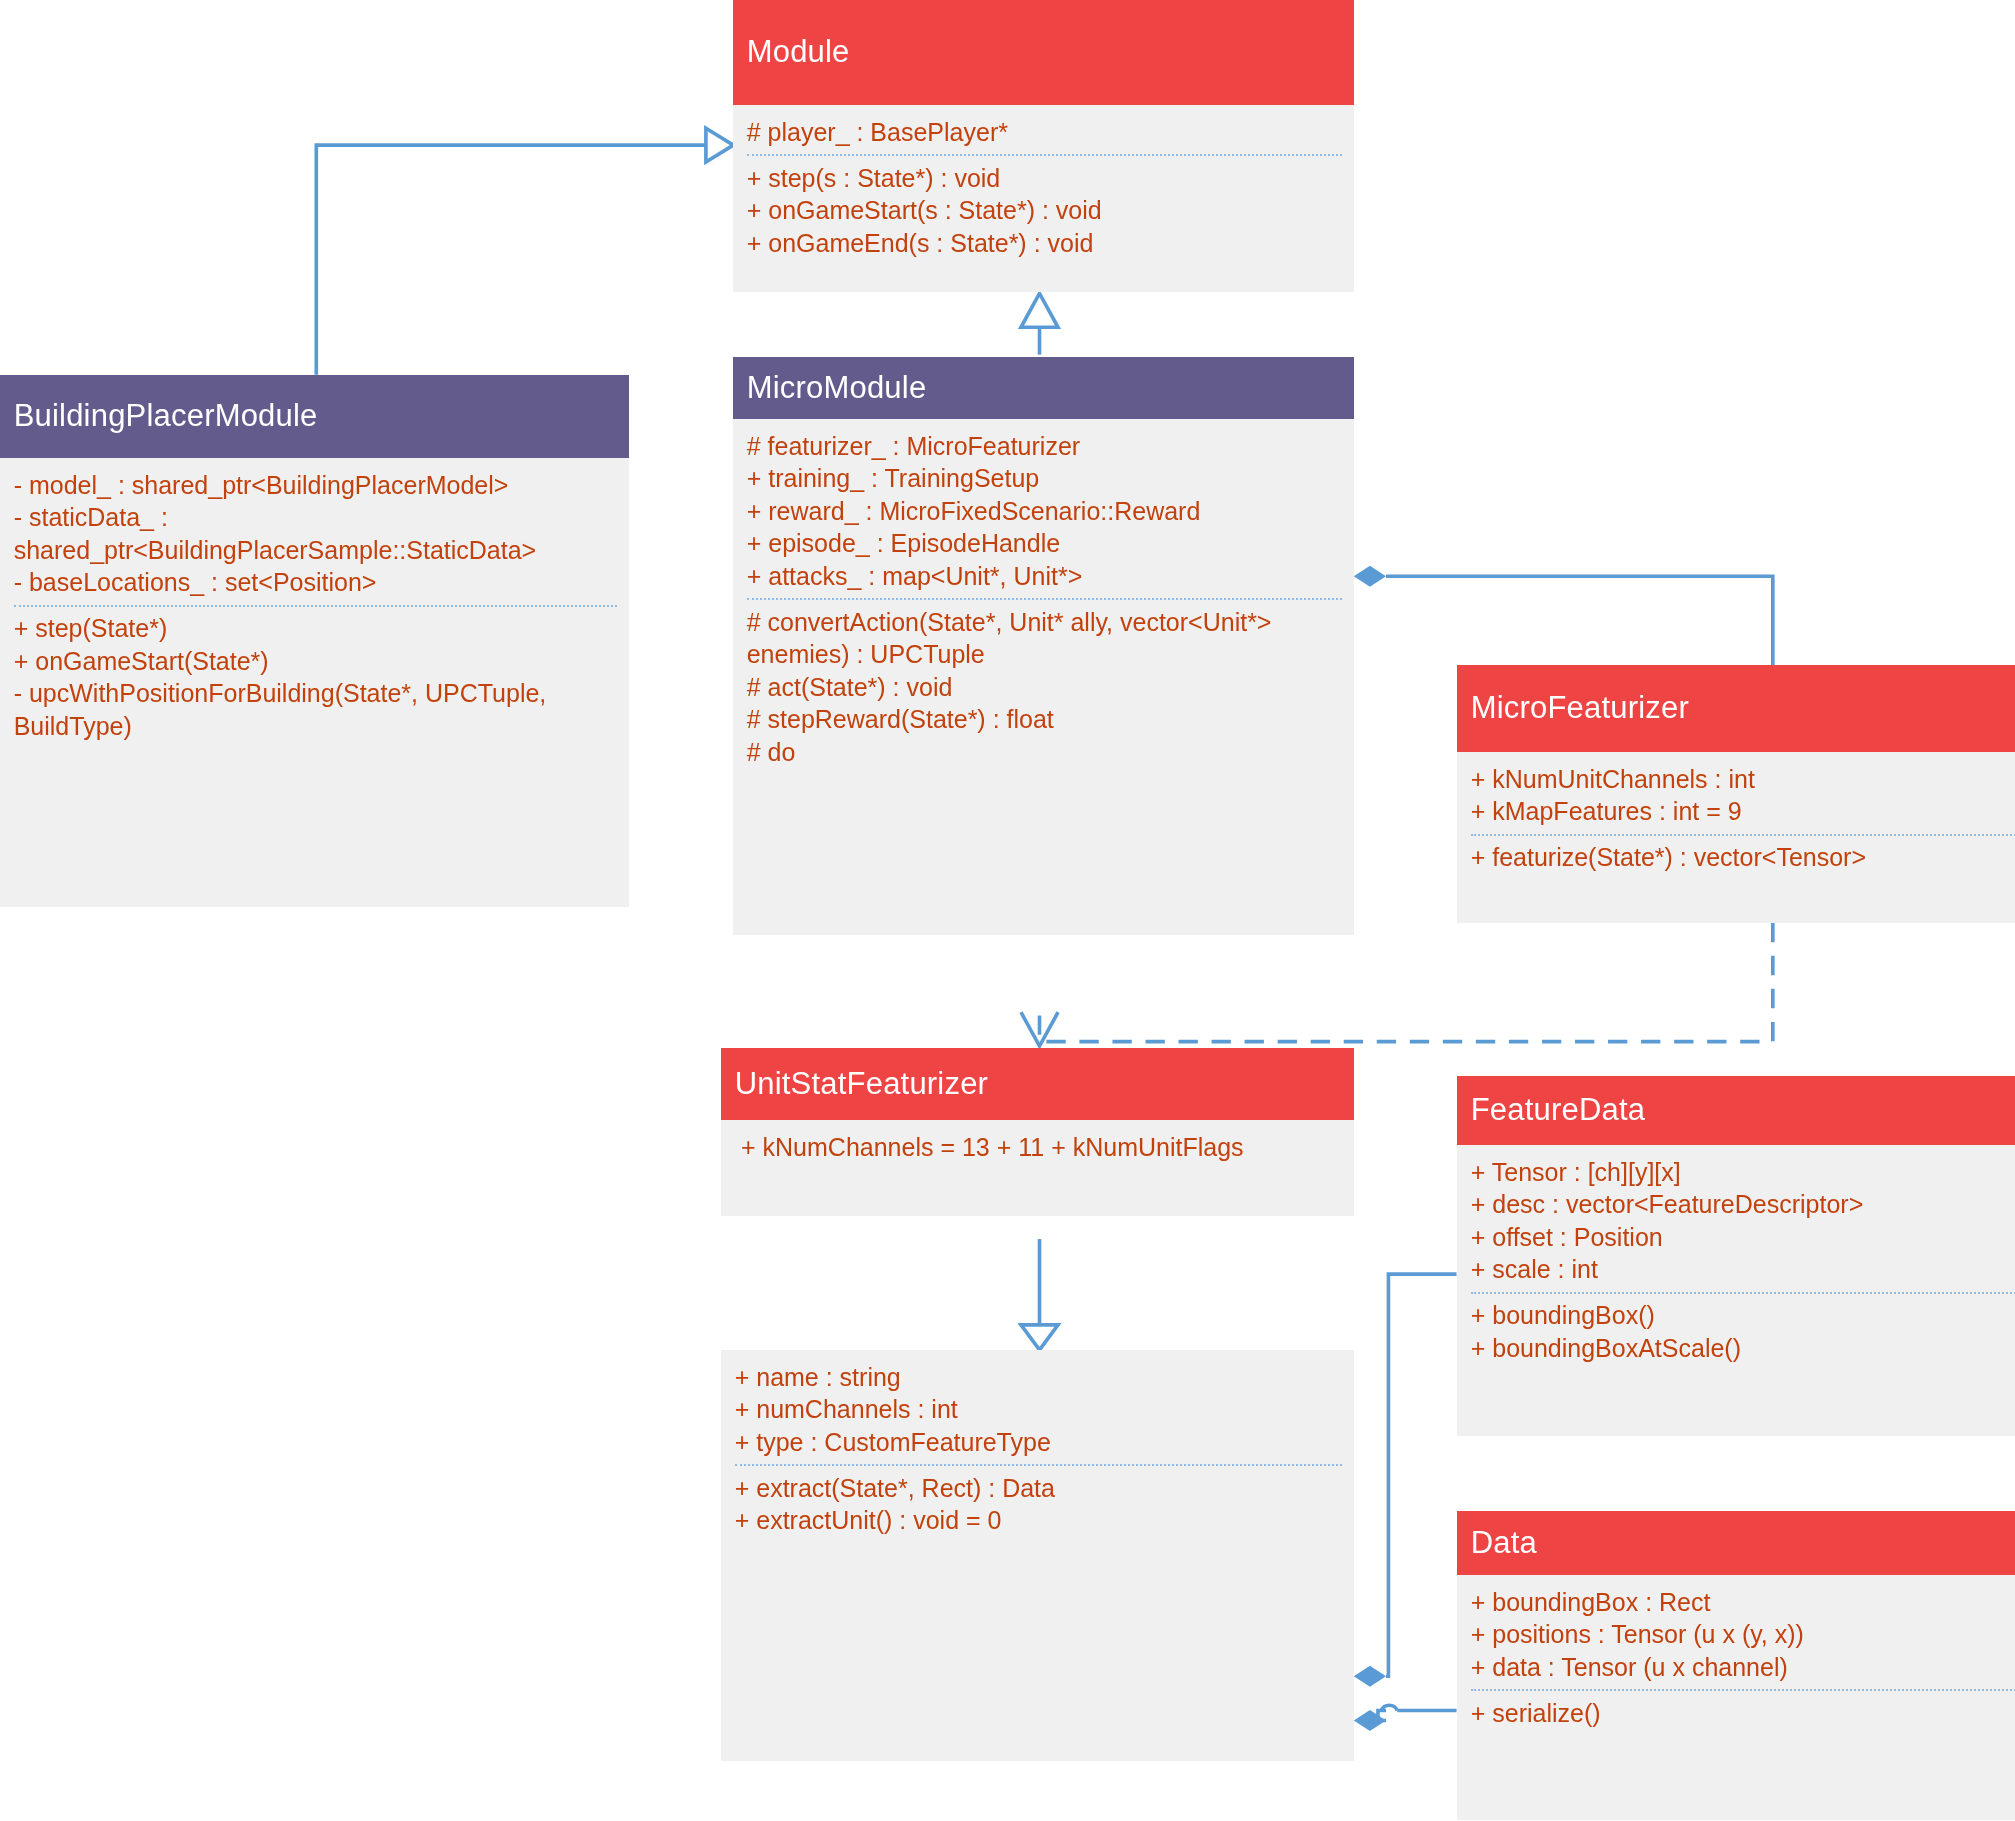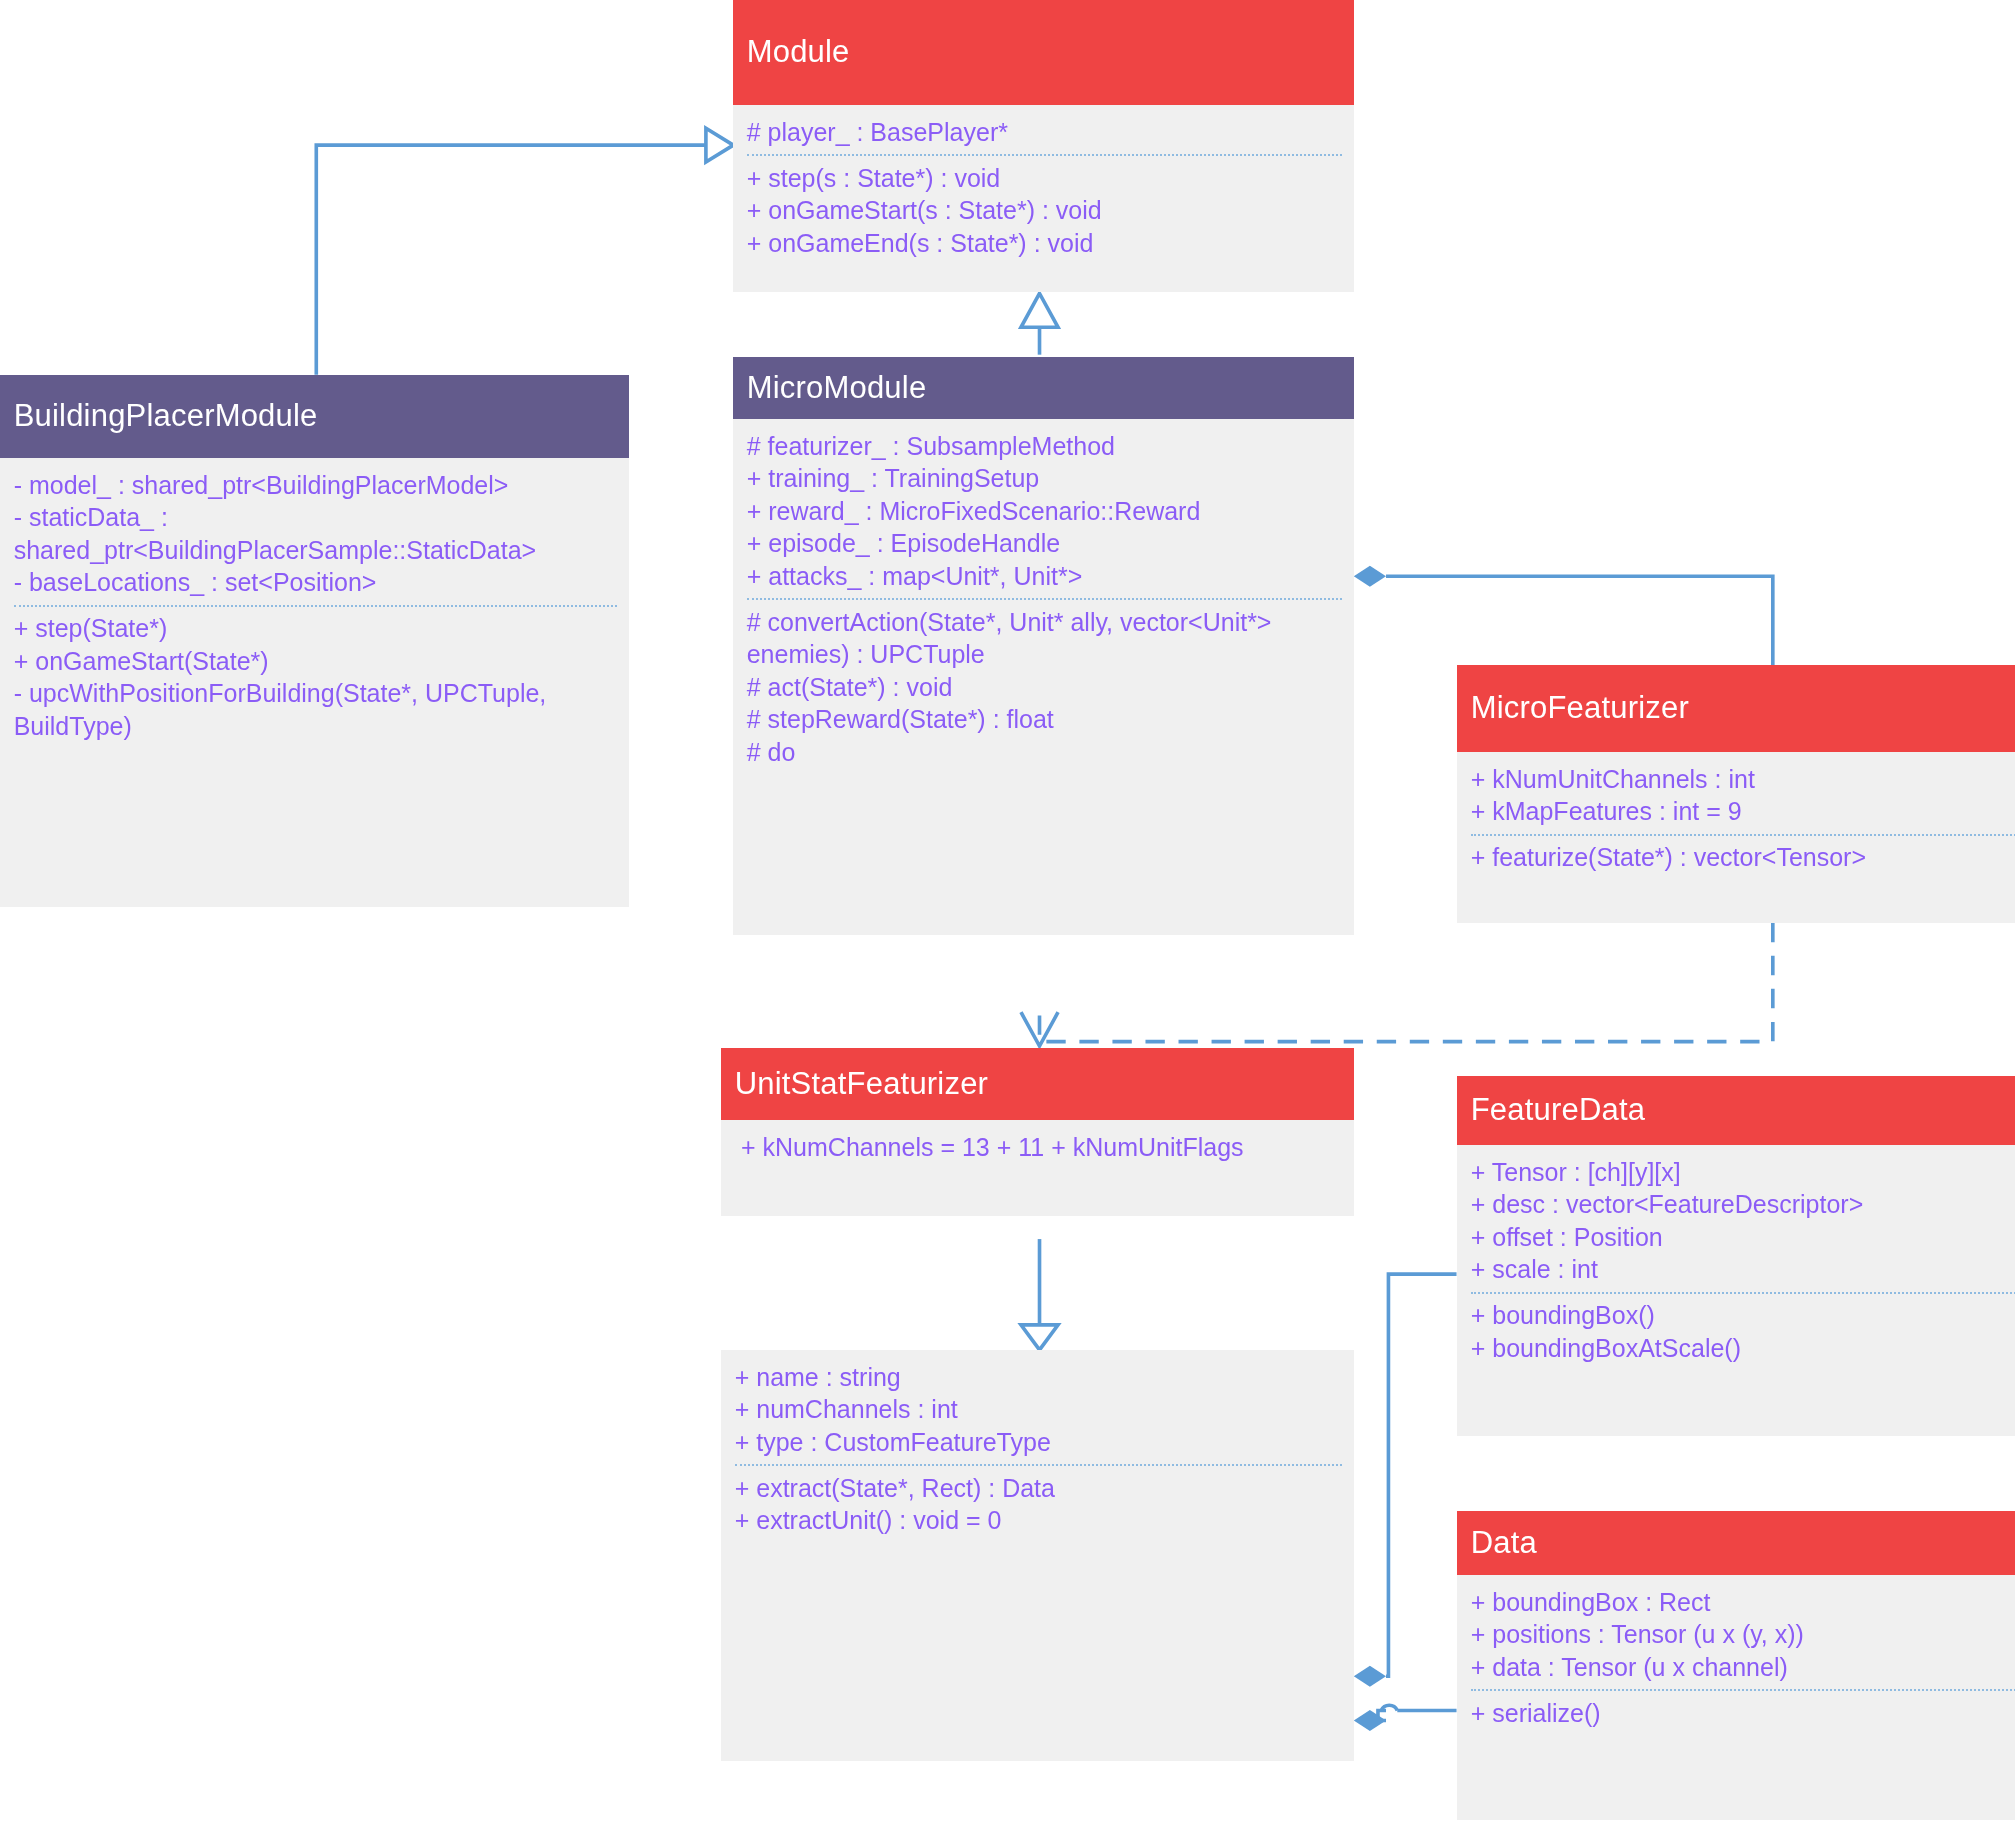--- a/index.html
+++ b/index.html
@@ -18,21 +18,21 @@
     letter-spacing:0.2px;
     display:flex;align-items:center;
     padding:0 13.7px;
     box-sizing:border-box;
     width:100%;
   }
   .uml-header.blue{background:#ef4444;}
   .uml-header.purple{background:#635B8C;}
   .uml-body{
     background:#F0F0F0;
-    color:#8b5cf6;
+    color:#c2410c;
     font-size:25px;
     line-height:1.30;
     padding:10.5px 12px 12px 13.7px;
     box-sizing:border-box;
     width:100%;
   }
   .uml-compartment{margin:0;padding:0;}
   .uml-line{display:block;white-space:pre-wrap;}
   .uml-sep{
     height:0;
@@ -115,21 +115,21 @@
         <span class="uml-line">+ onGameStart(State*)</span>
         <span class="uml-line">- upcWithPositionForBuilding(State*, UPCTuple, BuildType)</span>
       </div>
     </div>
   </div>
 
   <div class="uml-class" style="left:733px;top:357px;width:621px;">
     <div class="uml-header purple" style="height:62px;">MicroModule</div>
     <div class="uml-body" style="height:516px;">
       <div class="uml-compartment">
-        <span class="uml-line"># featurizer_ : SubsampleMethod</span>
+        <span class="uml-line"># featurizer_ : MicroFeaturizer</span>
         <span class="uml-line">+ training_ : TrainingSetup</span>
         <span class="uml-line">+ reward_ : MicroFixedScenario::Reward</span>
         <span class="uml-line">+ episode_ : EpisodeHandle</span>
         <span class="uml-line">+ attacks_ : map&lt;Unit*, Unit*&gt;</span>
       </div>
       <div class="uml-sep"></div>
       <div class="uml-compartment">
         <span class="uml-line"># convertAction(State*, Unit* ally, vector&lt;Unit*&gt; enemies) : UPCTuple</span>
         <span class="uml-line"># act(State*) : void</span>
         <span class="uml-line"># stepReward(State*) : float</span>

